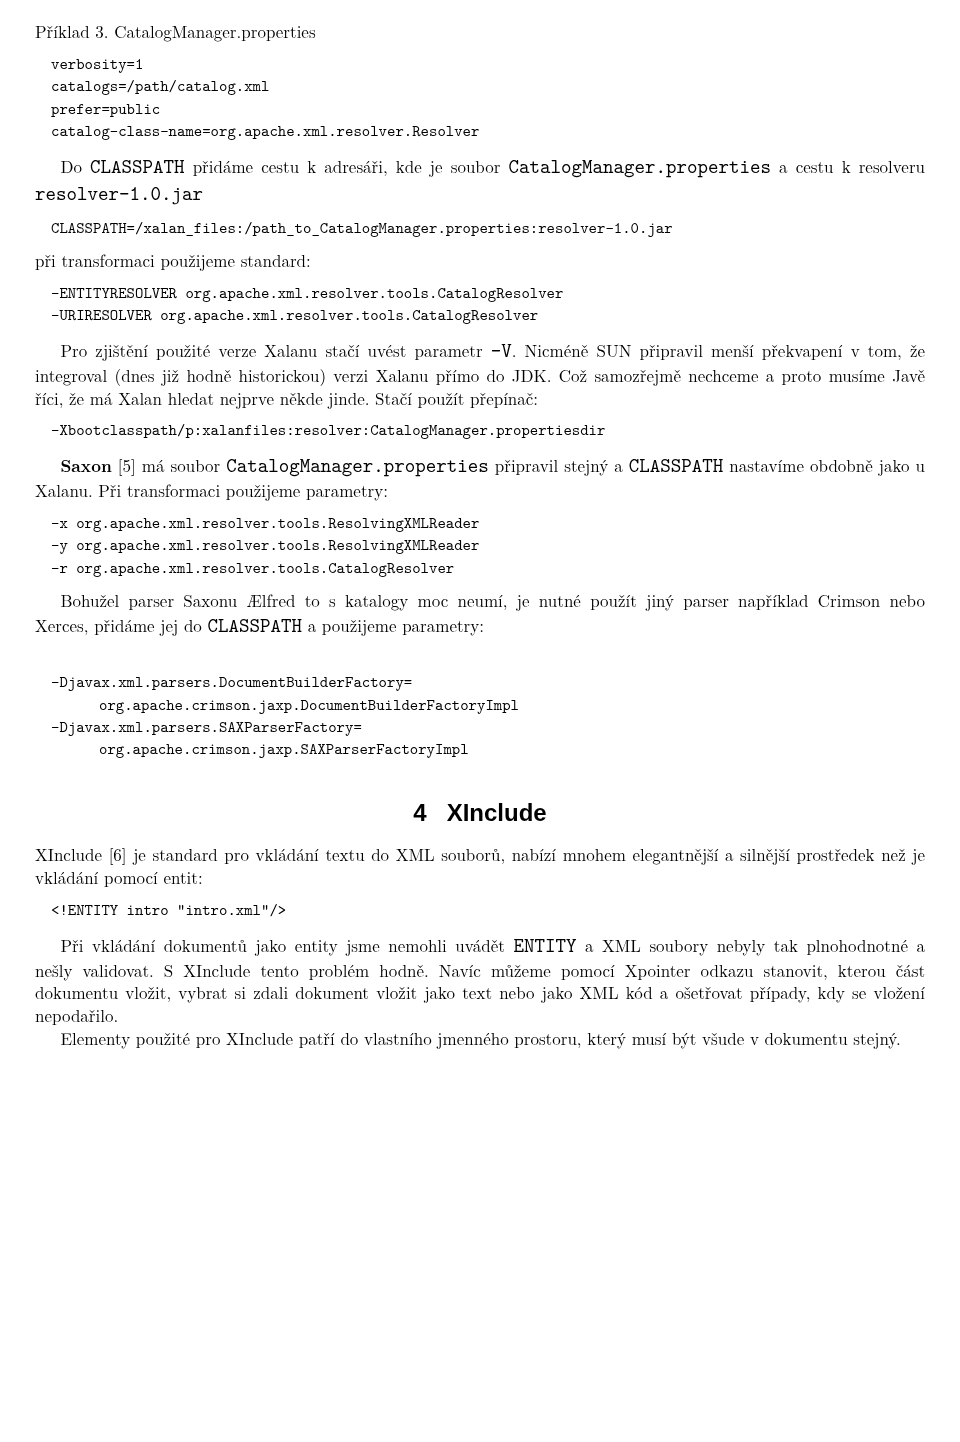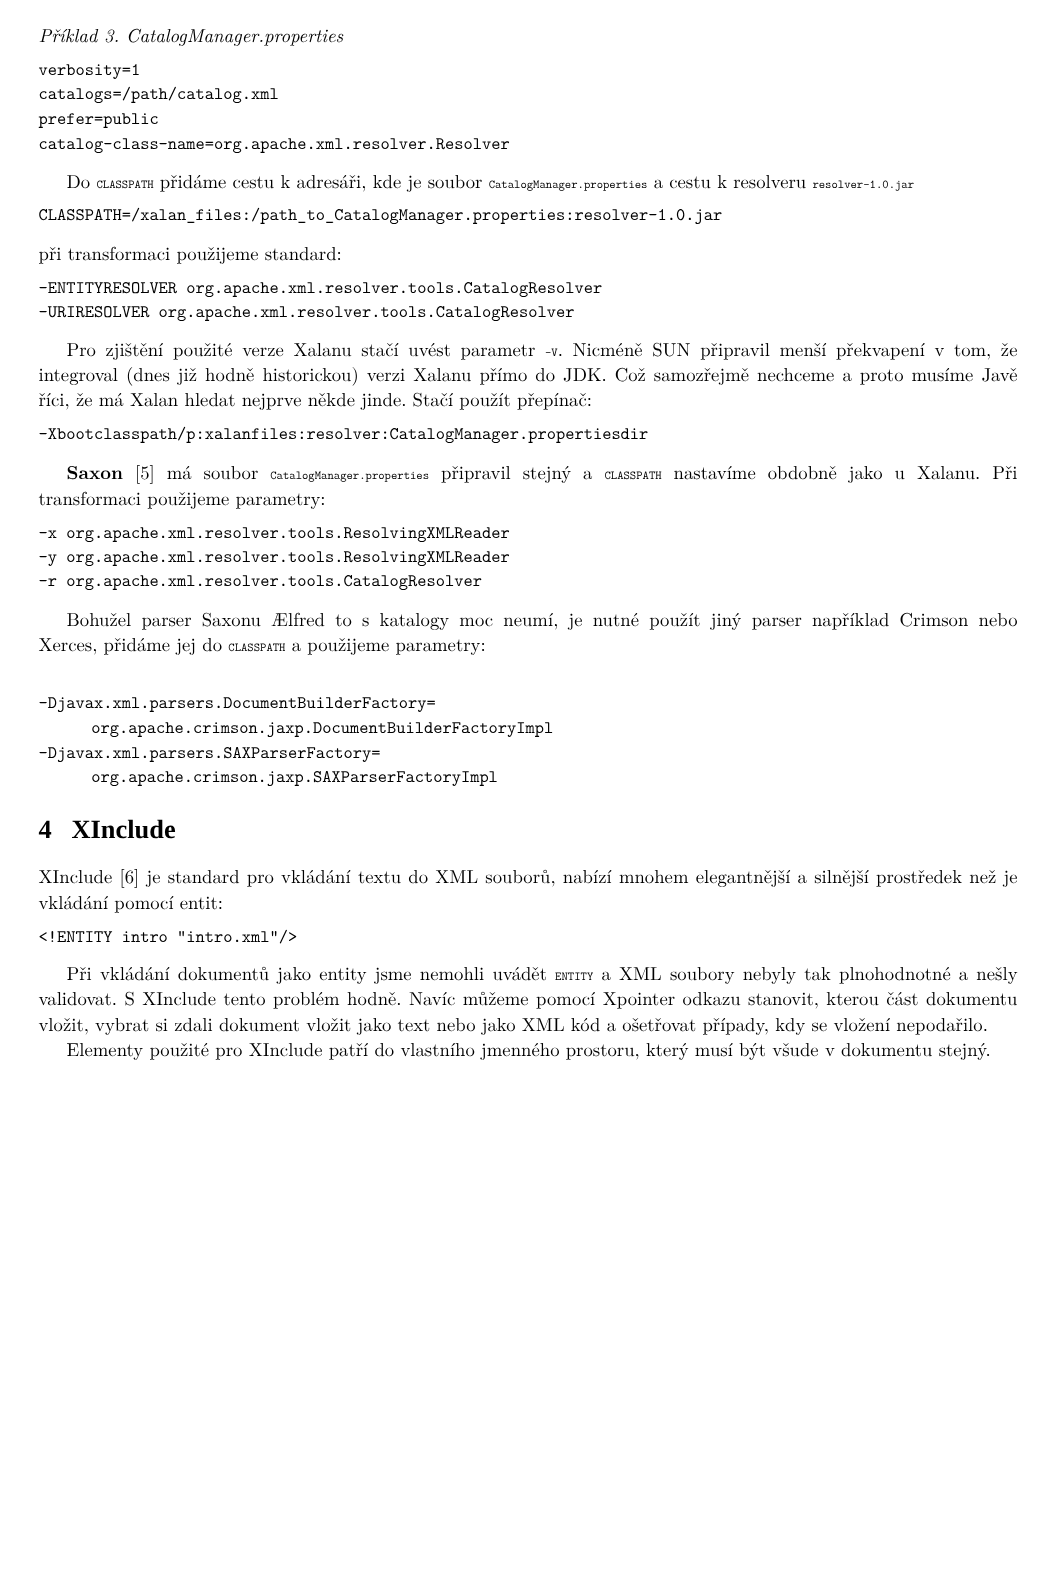--- a/index.html
+++ b/index.html
@@ -5,40 +5,41 @@
   body {
     font-family: "Latin Modern Roman", "Computer Modern", Georgia, serif;
     font-size: 17px;
     line-height: 1.35;
     color: #000;
     background: #fff;
     max-width: 890px;
     margin: 20px auto;
     padding: 0 30px;
   }
-  .italic { font-style: italic; }
+  .italic { }
   .code {
     font-family: "Latin Modern Mono", "Courier New", monospace;
     font-size: 16px;
     white-space: pre;
     line-height: 1.4;
   }
   .codeinline {
     font-family: "Latin Modern Mono", "Courier New", monospace;
-    font-size: 11px;
+    font-size: 20px;
   }
   p { margin: 0 0 6px 0; }
   .para { text-indent: 1.5em; margin: 0; text-align: justify; }
   .para-noindent { text-indent: 0; margin: 0; text-align: justify; }
-  .block { margin: 10px 0; }
+  .block { margin: 10px 16px; }
   h2.section {
-    font-family: Liberation Serif, serif;
+    font-family: Liberation Sans, sans-serif;
     font-weight: bold;
     font-size: 24px;
-    margin: 20px 0 14px 0;
+    margin: 36px 0 14px 0;
+    text-align: center;
   }
   .indent-inside { padding-left: 3em; text-align: right; }
 </style>
 </head>
 <body>
 
 <p class="italic">Příklad 3. CatalogManager.properties</p>
 
 <div class="code block">verbosity=1
 catalogs=/path/catalog.xml

